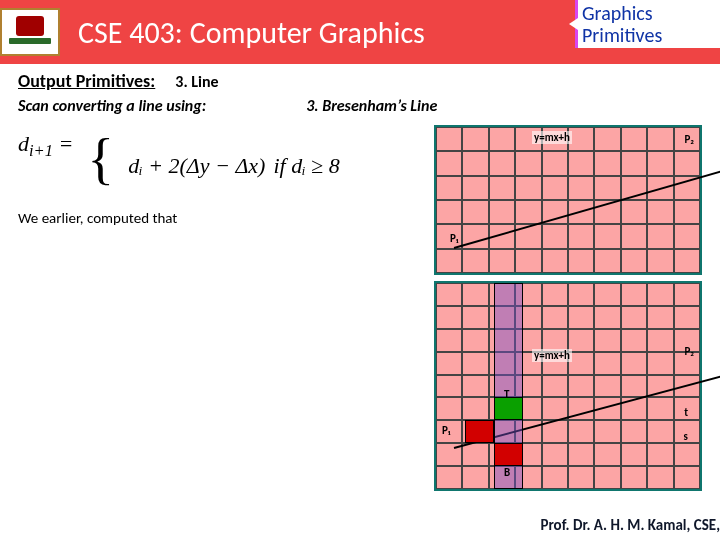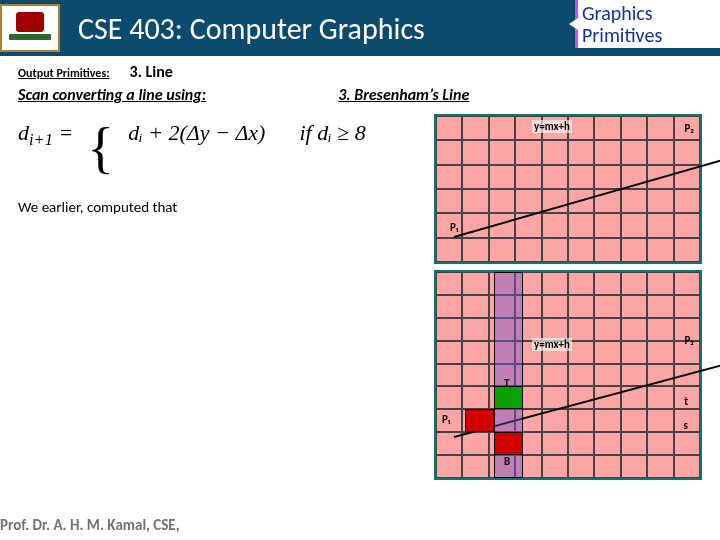--- a/index.html
+++ b/index.html
@@ -5,22 +5,22 @@
   * { box-sizing: border-box; margin: 0; padding: 0; }
   body {
     width: 720px;
     height: 540px;
     font-family: "Segoe UI", Calibri, Arial, sans-serif;
     background: #fff;
     position: relative;
     overflow: hidden;
   }
   .header {
-    height: 56px;
-    background: #0c4a6e;
+    height: 64px;
+    background: #ef4444;
     display: flex;
     align-items: center;
     position: relative;
   }
   .logo {
     width: 60px;
     height: 48px;
     background: #fff;
     border: 2px solid #b08030;
     display: flex;
@@ -73,31 +73,30 @@
     border-bottom: 6px solid transparent;
   }
   .corner-tag::before { left: -9px; top: 18px; border-right: 9px solid #fff; }
   .corner-tag::after { right: -6px; top: 18px; border-left: 6px solid #1034a6; opacity: 0; }
   .topline {
     padding: 6px 18px 2px 18px;
     display: flex;
     align-items: baseline;
     gap: 20px;
   }
-  .topline .label { font-weight: 700; text-decoration: underline; font-size: 12px; }
+  .topline .label { font-weight: 700; text-decoration: underline; font-size: 18px; }
   .topline .sub { font-weight: 700; font-size: 16px; }
   .scanline {
     padding: 2px 18px;
     display: flex;
-    gap: 36px;
+    gap: 52px;
     font-size: 16px;
-    text-decoration: underline;
   }
   .scanline .scan { font-style: italic; font-weight: 700; }
-  .scanline .algo { font-style: italic; font-weight: 700; margin-left: 96px; }
+  .scanline .algo { font-style: italic; font-weight: 700; margin-left: 48px; }
   .layout {
     display: flex;
     padding: 8px 18px 0 18px;
     gap: 10px;
   }
   .leftcol { flex: 1 1 300px; }
   .rightcol { flex: 0 0 290px; }
   .formula-box {
     font-family: "Times New Roman", serif;
     font-size: 22px;
@@ -105,21 +104,21 @@
     display: flex;
     gap: 14px;
     padding: 6px 0;
   }
   .brace {
     font-size: 56px;
     font-style: normal;
     line-height: 56px;
   }
   .formula-rows { display: flex; flex-direction: column; gap: 8px; }
-  .formula-rows .row { display: flex; gap: 34px; white-space: nowrap; }
+  .formula-rows .row { display: flex; gap: 8px; white-space: nowrap; margin-top: 22px; }
   .computed {
     margin-top: 16px;
     font-size: 15px;
   }
   .computed .lead { font-weight: 400; }
   .computed-lines { margin-top: 2px; line-height: 20px; }
   sub { font-size: 0.75em; }
   .grid-top, .grid-bot {
     border: 2px solid #0f766e;
     background: #fca5a5;
@@ -167,24 +166,24 @@
   .cell-mid {
     position: absolute;
     font-size: 11px;
     font-weight: 700;
     color: #000;
   }
   .footer {
     position: absolute;
     bottom: 6px;
     width: 100%;
-    text-align: left;
+    text-align: right;
     font-size: 15px;
     font-weight: 700;
-    color: #737373;
+    color: #0f172a;
   }
 </style>
 </head>
 <body>
 
 <div class="header">
   <div class="logo"></div>
   <div class="course-title">CSE 403: Computer Graphics</div>
   <div class="corner-tag">
     <div>Graphics</div>

